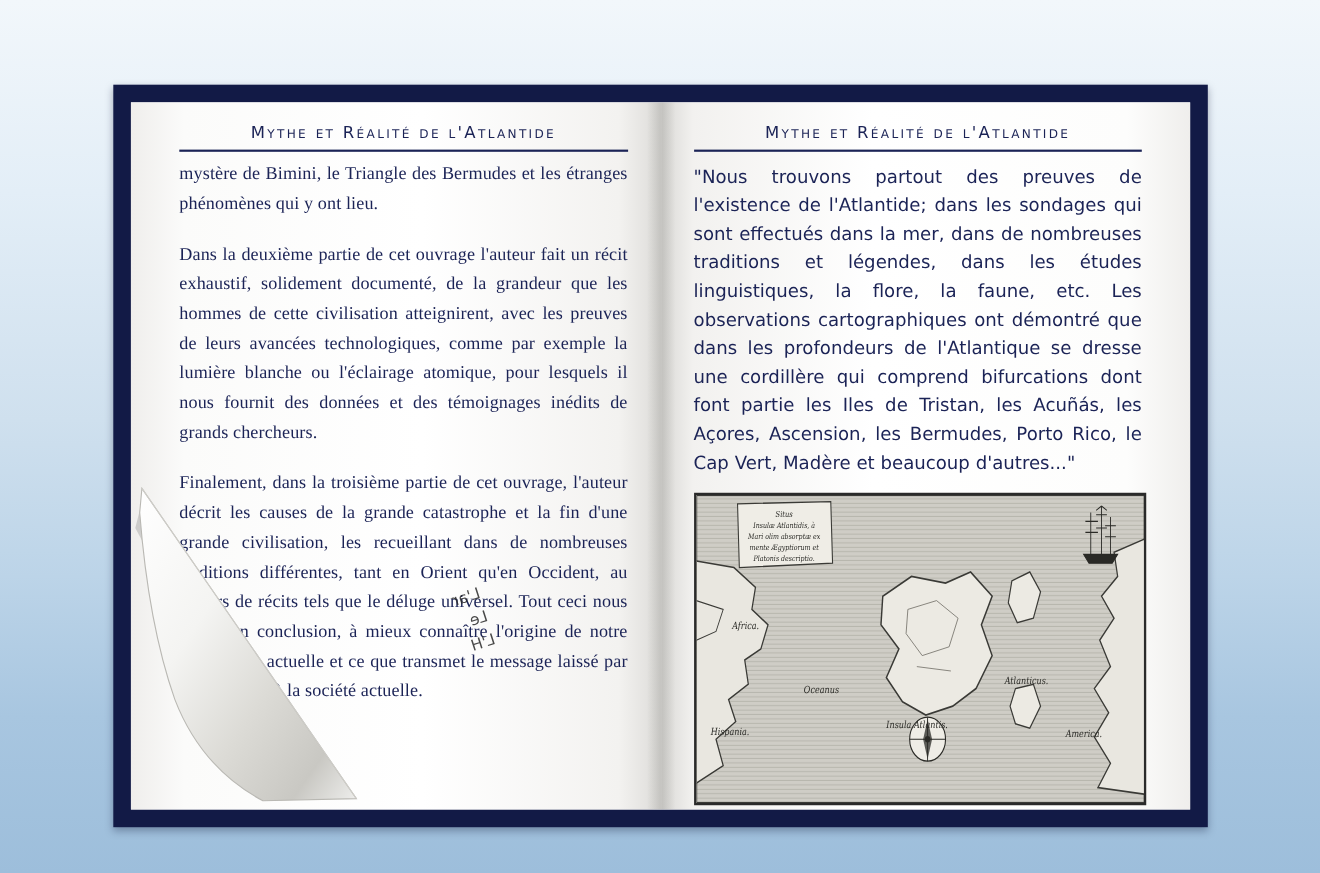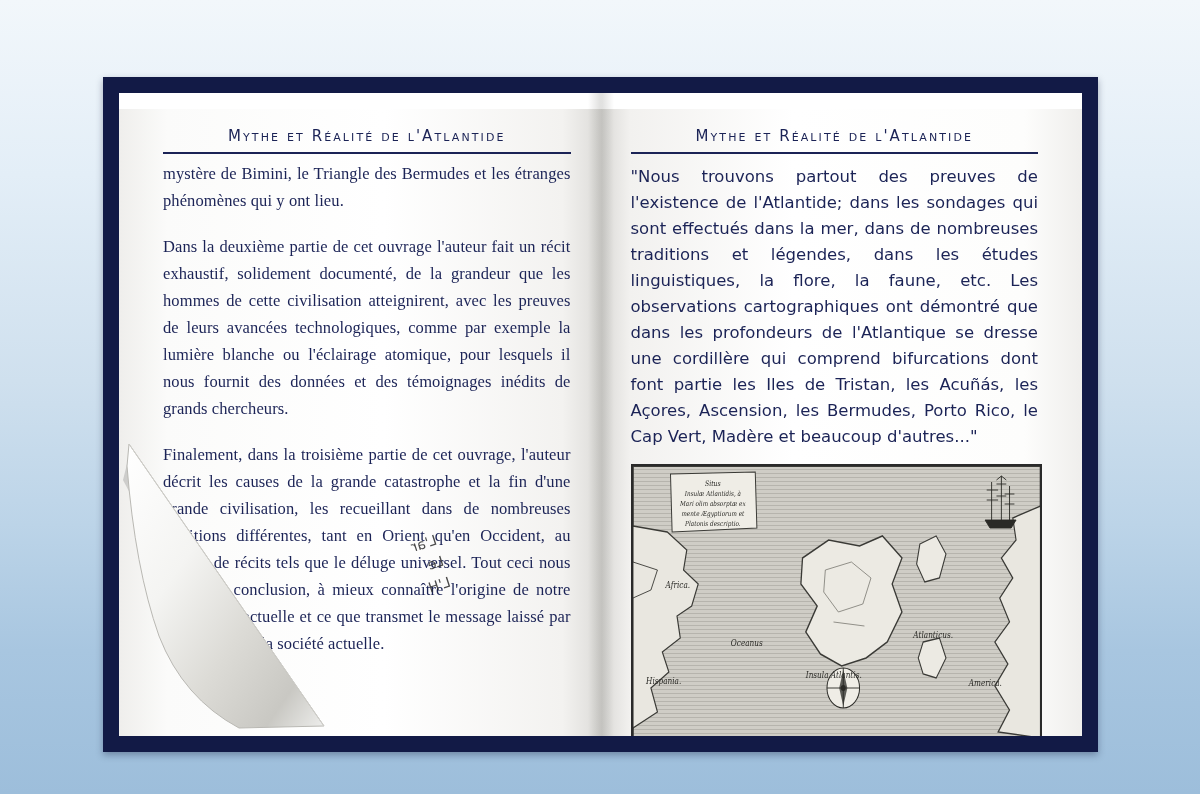--- a/index.html
+++ b/index.html
@@ -37,21 +37,21 @@
     top: 16px;
     right: 16px;
     bottom: 16px;
     background: #ffffff;
     overflow: hidden;
   }
 
   
   .page {
     position: absolute;
-    top: 16px;
+    top: 0;
     bottom: 0;
     box-sizing: border-box;
   }
   .page-left {
     left: 0;
     width: 50%;
     background: linear-gradient(90deg, #efeeec 0%, #fbfbfa 10%, #ffffff 55%, #f3f2f0 92%, #dcdbd8 100%);
     padding: 18px 30px 10px 44px;
   }
   .page-right {

